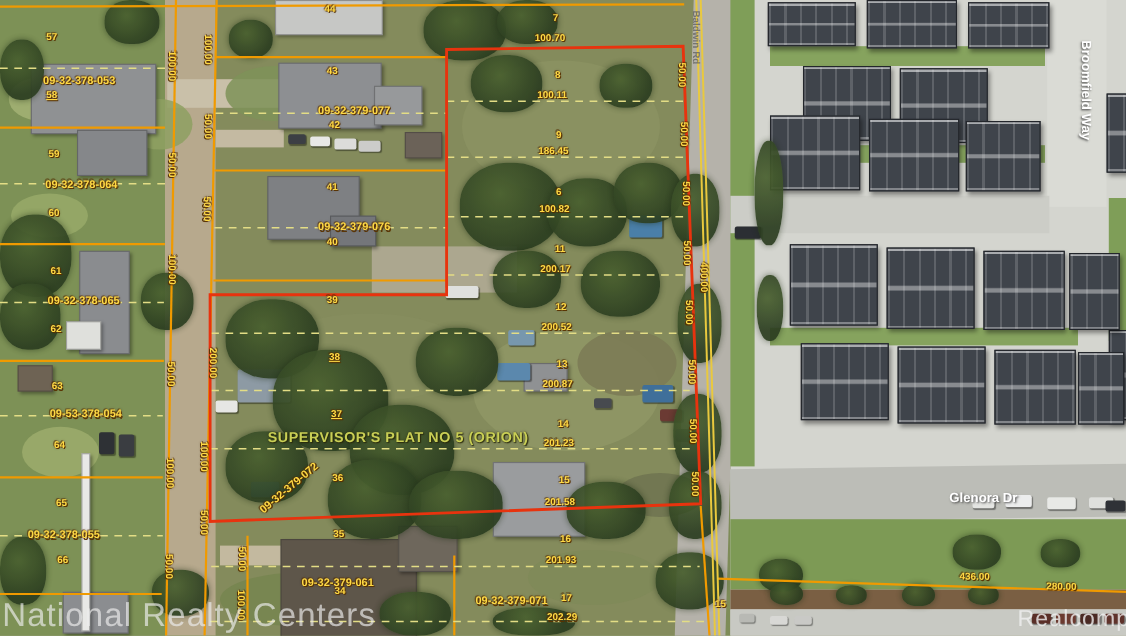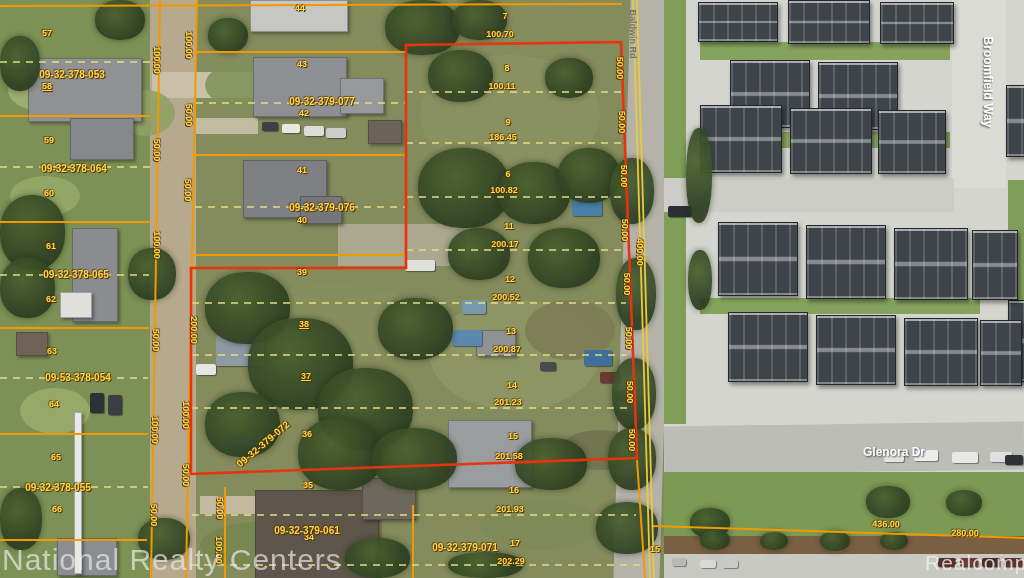--- a/index.html
+++ b/index.html
@@ -67,20 +67,21 @@
       <path d="M406 250 H625" class="d"></path>
       <path d="M192 303 H626" class="d"></path>
       <path d="M192 355 H627" class="d"></path>
       <path d="M191 408 H628" class="d"></path>
       <path d="M192 515 H636" class="d"></path>
       <path d="M191 565 H640" class="d"></path>
       <path d="M406 45 L621 42 L637 458 L191 474 L191 268 L406 268 Z" class="r"></path>
       <path d="M633 0 L650 578" class="y"></path>
       <path d="M637 0 L654 578" class="y"></path>
     </svg>
+  <span class="map-label plat abs" id="plat-label" style="left: 362px; top: 397px; transform: translate(-50%, -50%); z-index: 55;">SUPERVISOR'S PLAT NO 5 (ORION)</span>
   <span class="wm" id="wm-left">National Realty Centers</span>
   <span class="wm" id="wm-right">Realcomp</span>
 <div class="region" style="left: 0px; top: 0px; width: 196px; height: 578px; background: rgb(125, 145, 86); z-index: 1;"></div>
     <div class="region" style="left: 196px; top: 0px; width: 444px; height: 578px; background: rgb(132, 139, 92); z-index: 1;"></div>
     <div class="region" style="left: 150px; top: 0px; width: 46px; height: 578px; background: rgb(183, 169, 141); z-index: 1;"></div>
     <div class="region" style="left: 664px; top: 0px; width: 360px; height: 578px; background: rgb(212, 213, 207); z-index: 1;"></div>
     <div class="region" style="left: 622px; top: -10px; width: 46px; height: 600px; background: rgb(181, 178, 170); transform: rotate(1.7deg); z-index: 1;"></div>
     <div class="region" style="left: 952px; top: 0px; width: 54px; height: 188px; background: rgb(218, 219, 213); z-index: 1;"></div>
     <div class="region" style="left: 664px; top: 424px; width: 360px; height: 48px; background: rgb(188, 189, 183); transform: rotate(-0.8deg); z-index: 1;"></div>
     <div class="grass" style="left: 664px; top: 0px; width: 22px; height: 424px; background: rgb(127, 158, 88); z-index: 3;"></div>

